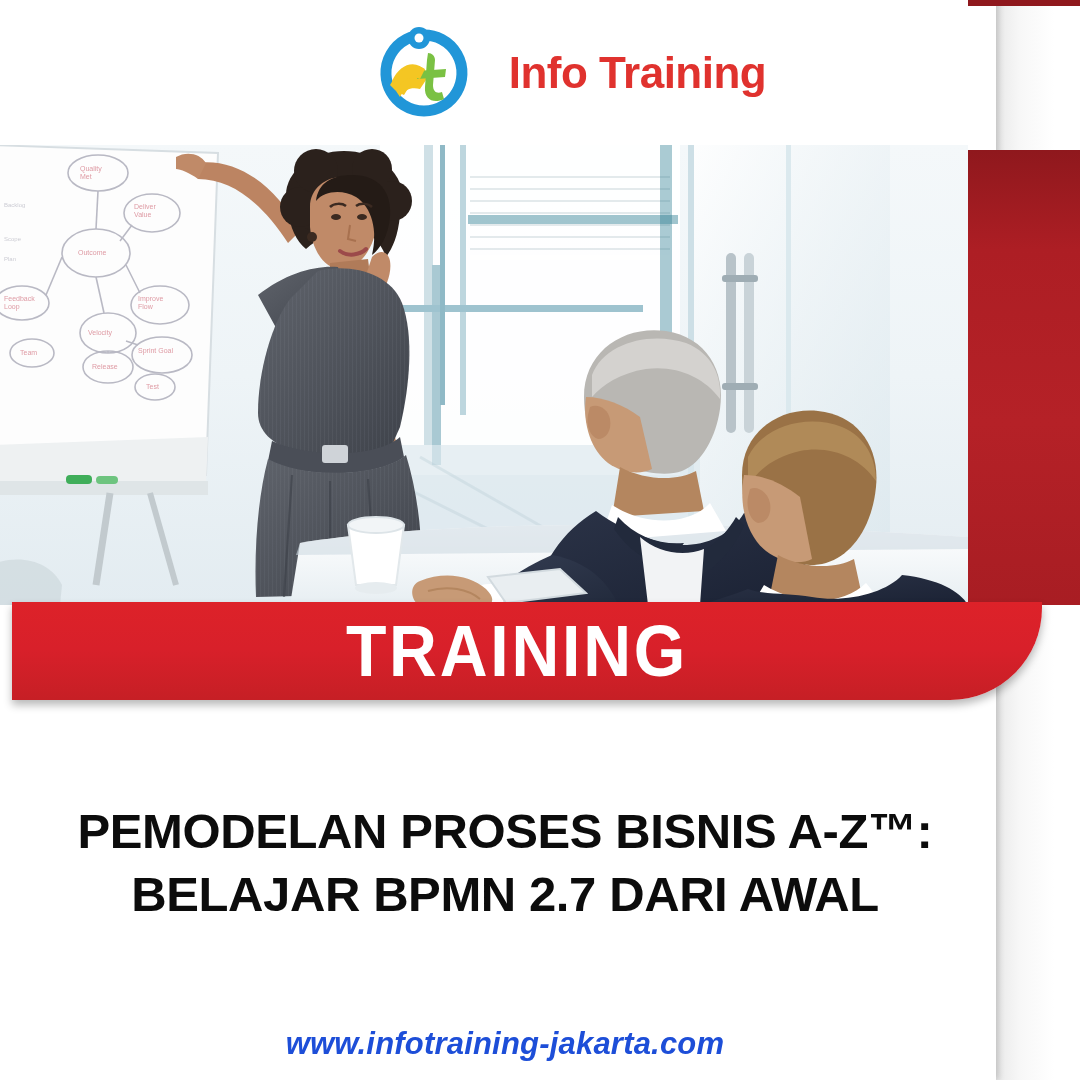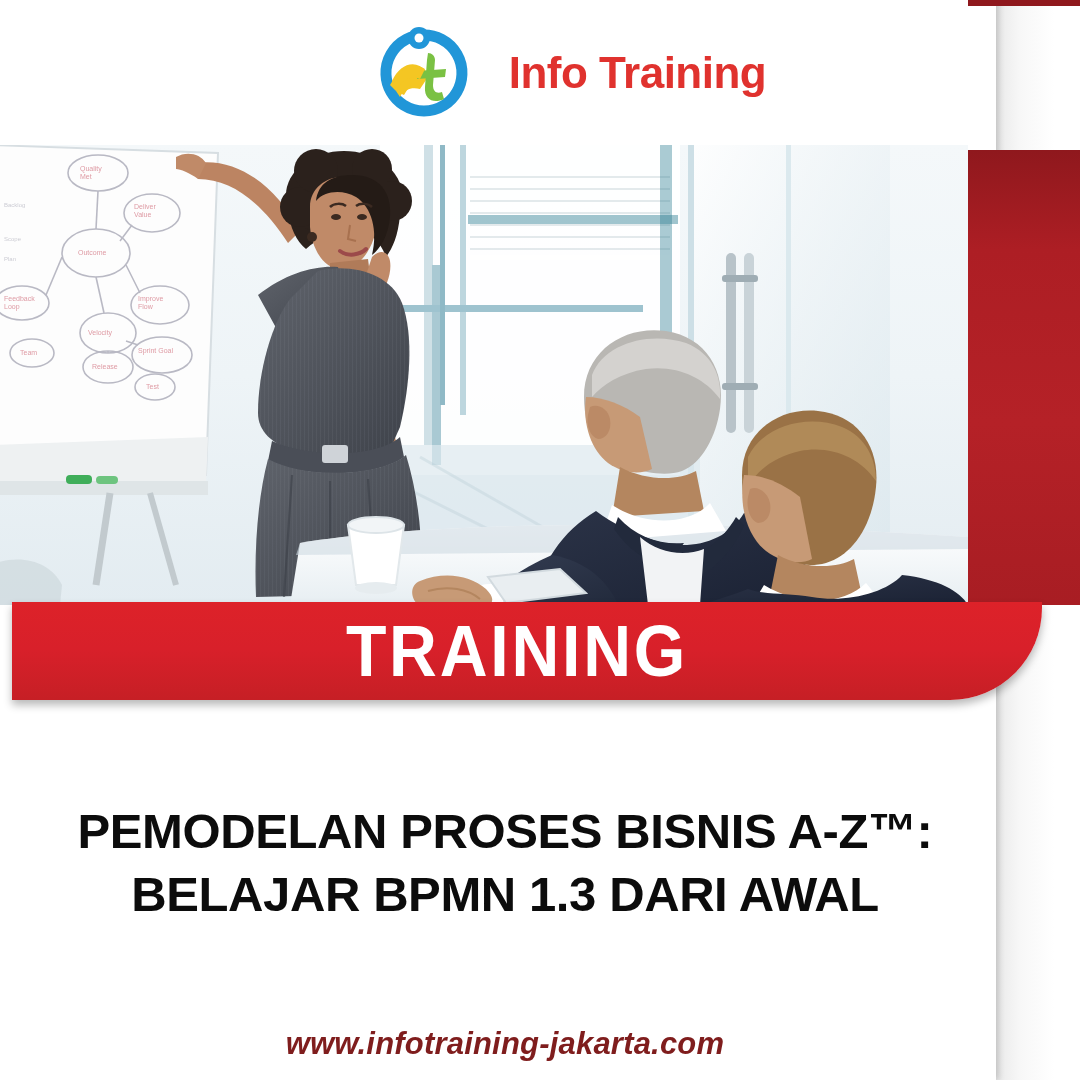--- a/index.html
+++ b/index.html
@@ -165,21 +165,21 @@
   .website {
     position: absolute;
     left: 0;
     top: 1026px;
     width: 1010px;
     z-index: 9;
     text-align: center;
     font-size: 31px;
     font-style: italic;
     font-weight: 600;
-    color: #7f1d1d;
+    color: #1d4ed8;
     letter-spacing: 0.2px;
   }
 </style>
 </head>
 <body>
 
 <div class="poster">
 
   <div class="card-gutter"></div>
   <div class="card-sheet"></div>
@@ -444,18 +444,18 @@
   </div>
 
   <div class="side-strip"></div>
 
   <div class="banner">
     <span class="banner-text">TRAINING</span>
   </div>
 
   <div class="title-block">
     <div class="title-line">PEMODELAN PROSES BISNIS A-Z™:</div>
-    <div class="title-line">BELAJAR BPMN 1.3 DARI AWAL</div>
+    <div class="title-line">BELAJAR BPMN 2.7 DARI AWAL</div>
   </div>
 
   <div class="website">www.infotraining-jakarta.com</div>
 
 </div>
 
 </body></html>

